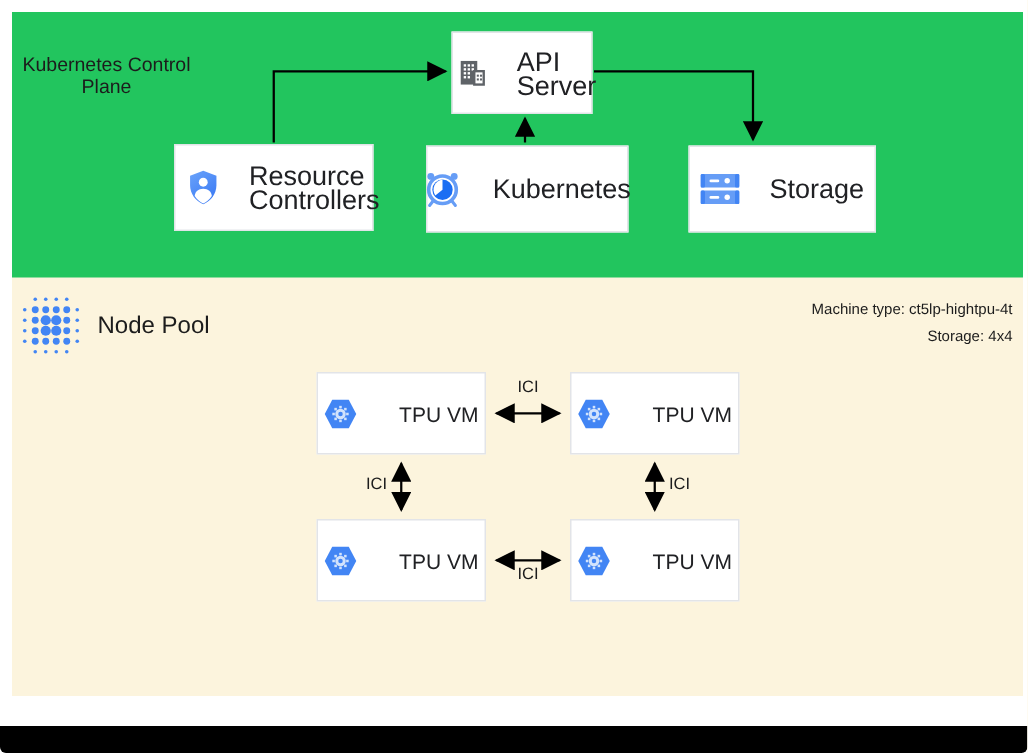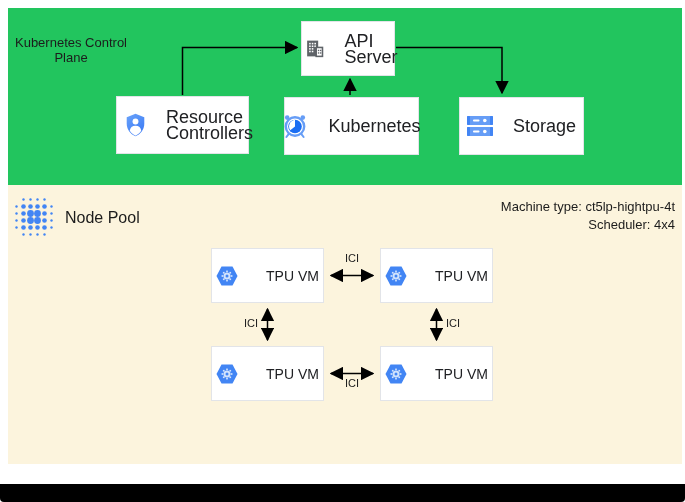--- a/index.html
+++ b/index.html
@@ -29,21 +29,21 @@
 
   .tpu-box { gap:28px; font-size:14px; }
   #tpu-0 { left:211px; top:248px; width:113px; height:55px; }
   #tpu-1 { left:380px; top:248px; width:113px; height:55px; }
   #tpu-2 { left:211px; top:346px; width:113px; height:55px; }
   #tpu-3 { left:380px; top:346px; width:113px; height:55px; }
 
   #np-icon { position:absolute; left:13px; top:196px; }
   #np-title { left:65px; top:210px; font-size:16px; }
   #np-machine-info { position:absolute; right:10px; top:198px; text-align:right;
-                     font-size:13px; line-height:17.5px; color:#1c1c1c; }
+                     font-size:10px; line-height:17.5px; color:#1c1c1c; }
 
   .ici { position:absolute; font-size:11px; color:#1c1c1c; width:26px; text-align:center; }
   #ici-top    { left:339px; top:252px; }
   #ici-left   { left:238px; top:317px; }
   #ici-right  { left:440px; top:317px; }
   #ici-bottom { left:339px; top:377px; }
 
   #connector-layer { position:absolute; left:0; top:0; width:685px; height:502px; pointer-events:none; }
   #connector-layer polyline, #connector-layer line { stroke:#000; stroke-width:1.5; fill:none; }
 
@@ -95,21 +95,21 @@
       <circle cx="3.5" cy="31.5" r="1.2"></circle>
     <circle cx="38.5" cy="10.5" r="1.2"></circle>
       <circle cx="38.5" cy="17.5" r="1.2"></circle>
     <circle cx="38.5" cy="24.5" r="1.2"></circle>
       <circle cx="38.5" cy="31.5" r="1.2"></circle>
   </svg>
   <div id="np-title" class="panel-title">Node Pool</div>
 
   <div id="np-machine-info">
     <div>Machine type: ct5lp-hightpu-4t</div>
-    <div>Scheduler: 4x4</div>
+    <div>Storage: 4x4</div>
   </div>
 
   <div id="box-api-server" class="node">
     <svg class="icon" width="21" height="21" viewBox="0 0 20 20">
       <rect x="3" y="2.5" width="10.5" height="15" fill="#5f6368"></rect>
       <g fill="#ffffff">
         <rect x="4.9" y="4.6" width="1.5" height="1.5"></rect>
           <rect x="7.4" y="4.6" width="1.5" height="1.5"></rect>
           <rect x="9.9" y="4.6" width="1.5" height="1.5"></rect>
         <rect x="4.9" y="7.1" width="1.5" height="1.5"></rect>

